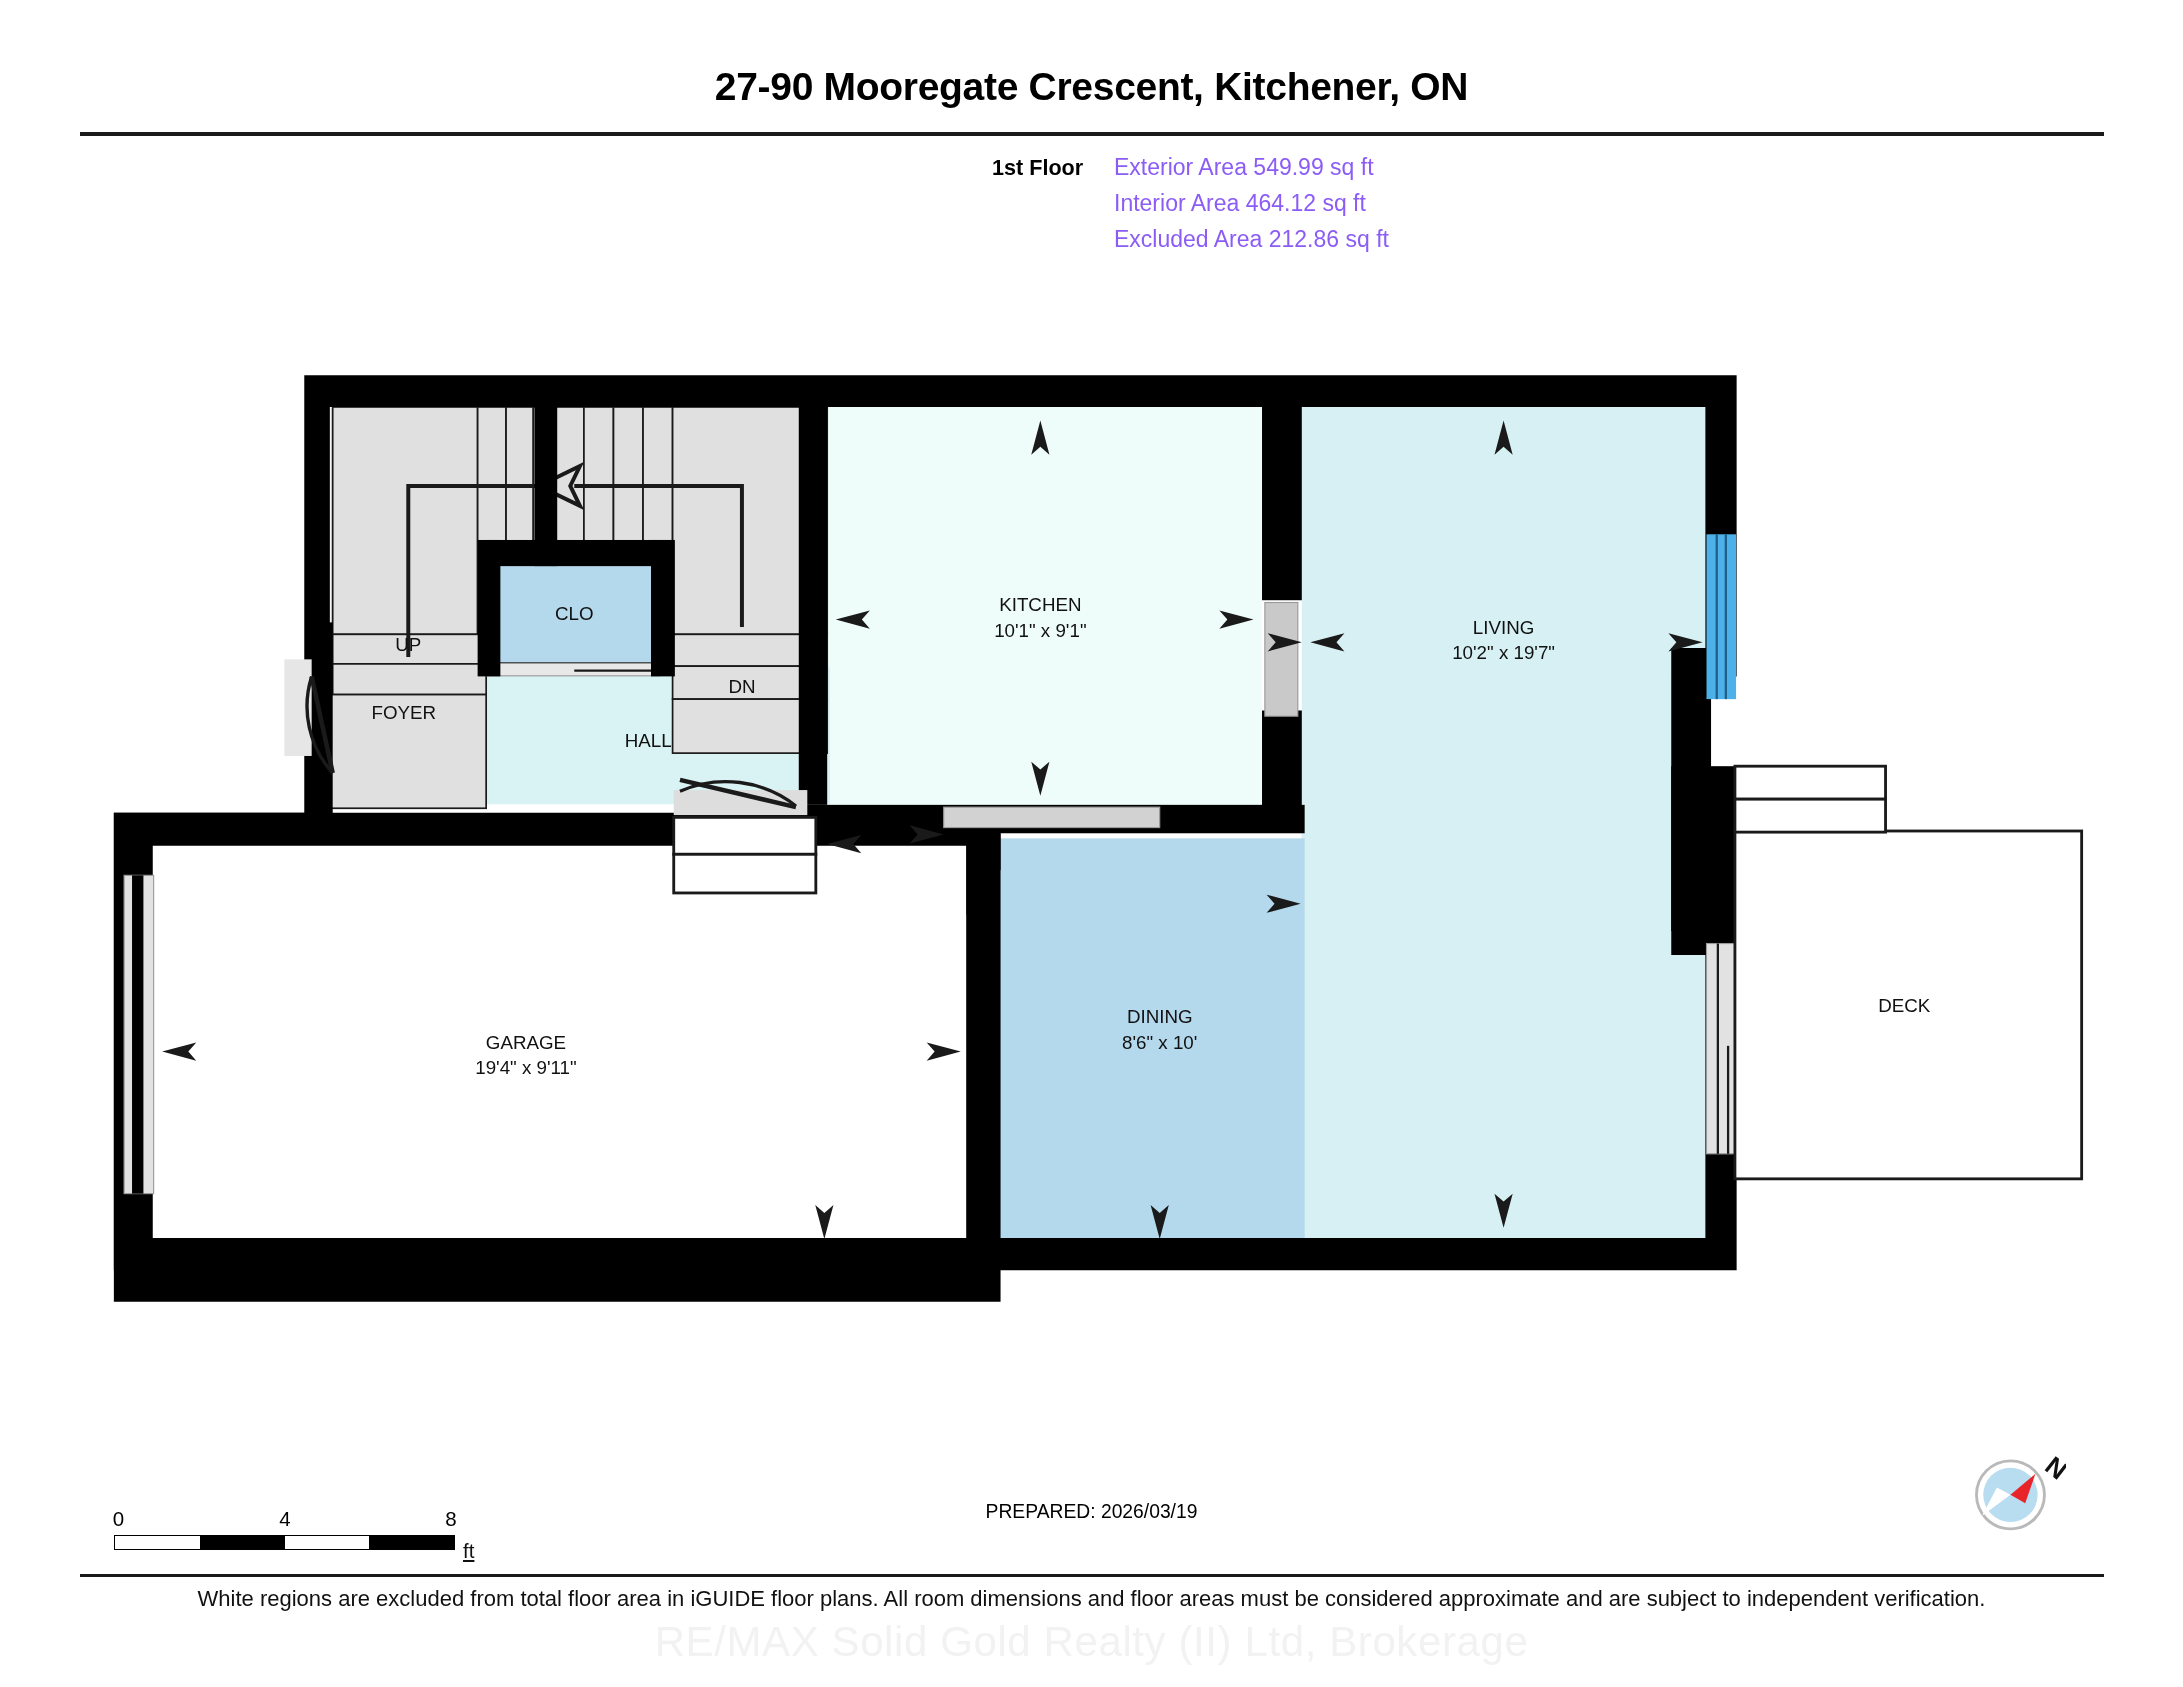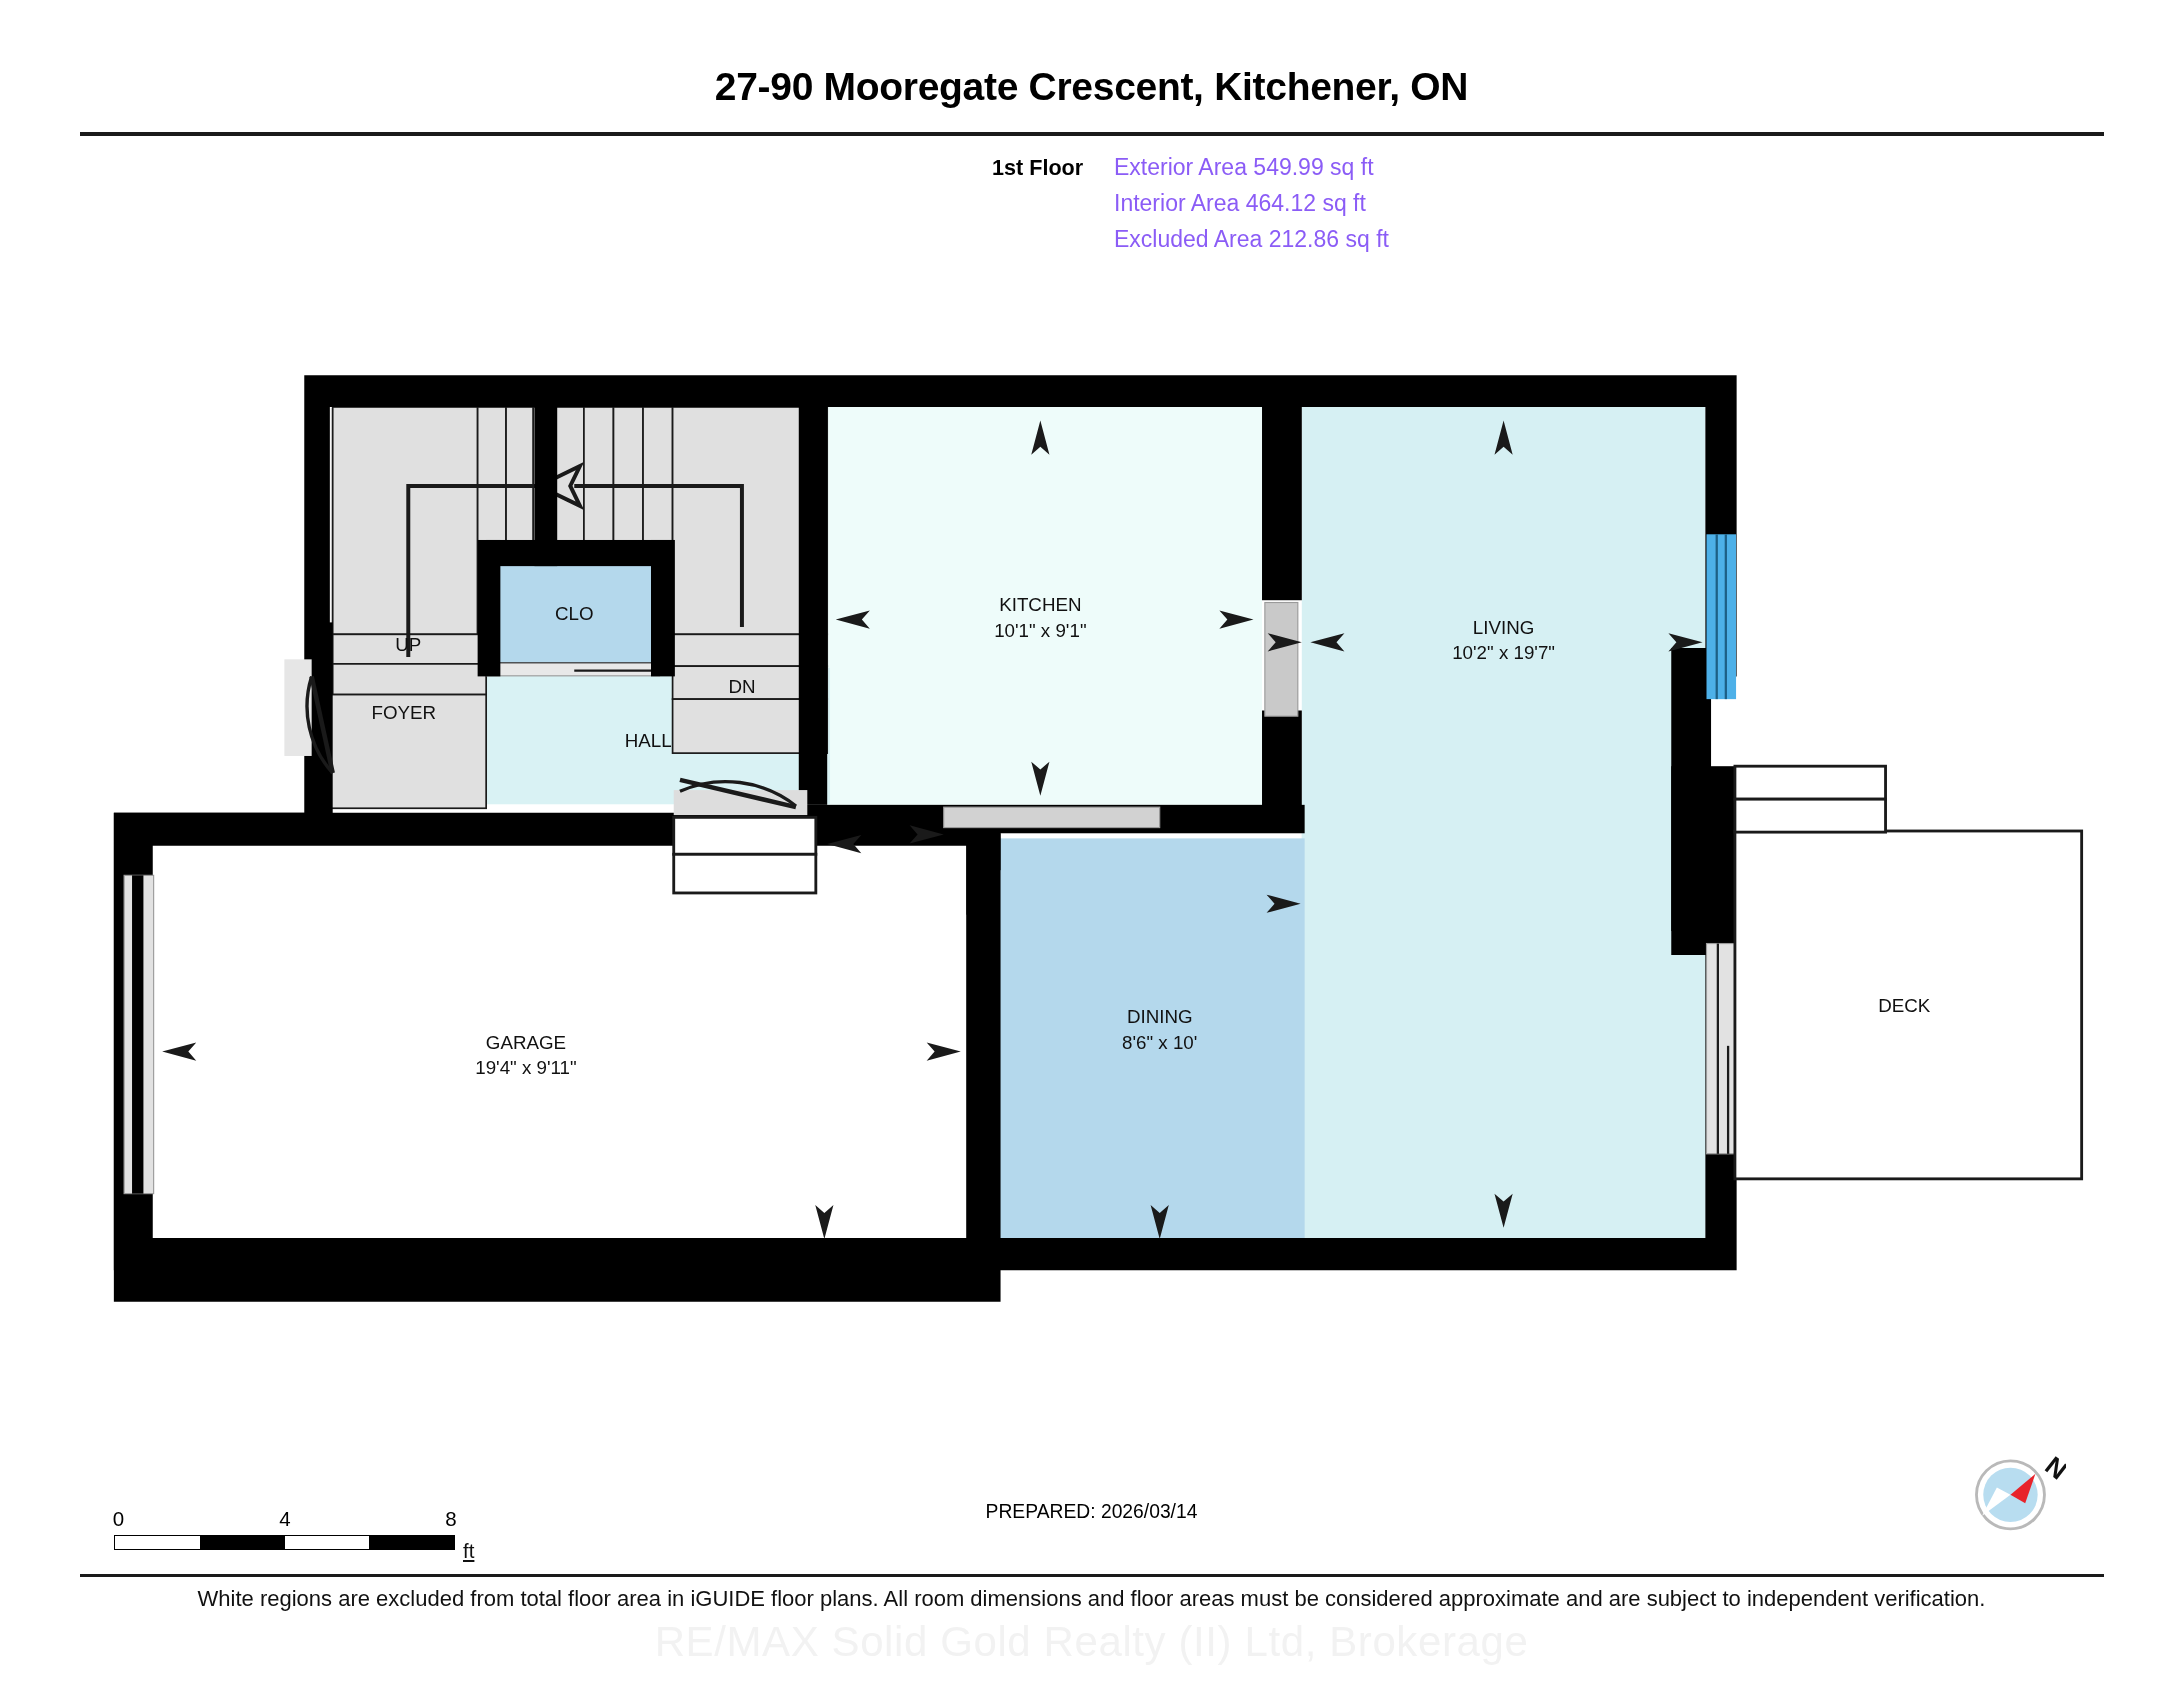--- a/index.html
+++ b/index.html
@@ -255,21 +255,21 @@
     </div>
     <div class="bar">
       <i class="light"></i>
       <i class="dark"></i>
       <i class="light"></i>
       <i class="dark"></i>
     </div>
   </div>
   <div id="scalebar-unit" class="unit" style="position:absolute;left:463px;top:1539px;font-size:20.5px;text-decoration:underline;">ft</div>
 
-  <div id="prepared">PREPARED: 2026/03/14</div>
+  <div id="prepared">PREPARED: 2026/03/19</div>
 
   <svg id="compass" viewBox="0 0 180 180">
     <circle cx="82" cy="95" r="60" fill="#ffffff" stroke="#b9b9b9" stroke-width="5"></circle>
     <circle cx="82" cy="95" r="48" fill="#b8ddf0"></circle>
     <polygon points="82,95 32,132 58,82" fill="#ffffff"></polygon>
     <polygon points="82,95 126,58 108,110" fill="#e8232a"></polygon>
     <text x="140" y="50" font-size="46" font-weight="bold" fill="#111" font-family="Liberation Sans, sans-serif" transform="rotate(38 140 50)">N</text>
   </svg>
 
   <div id="footer-rule"></div>

